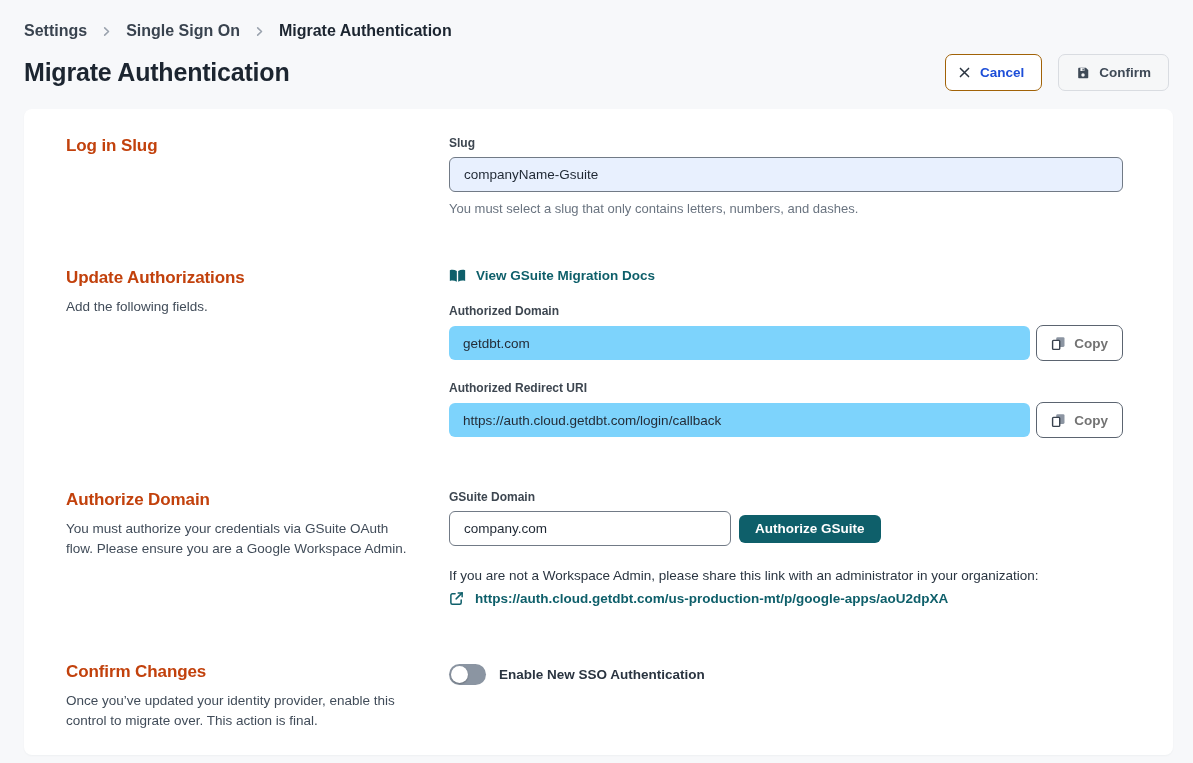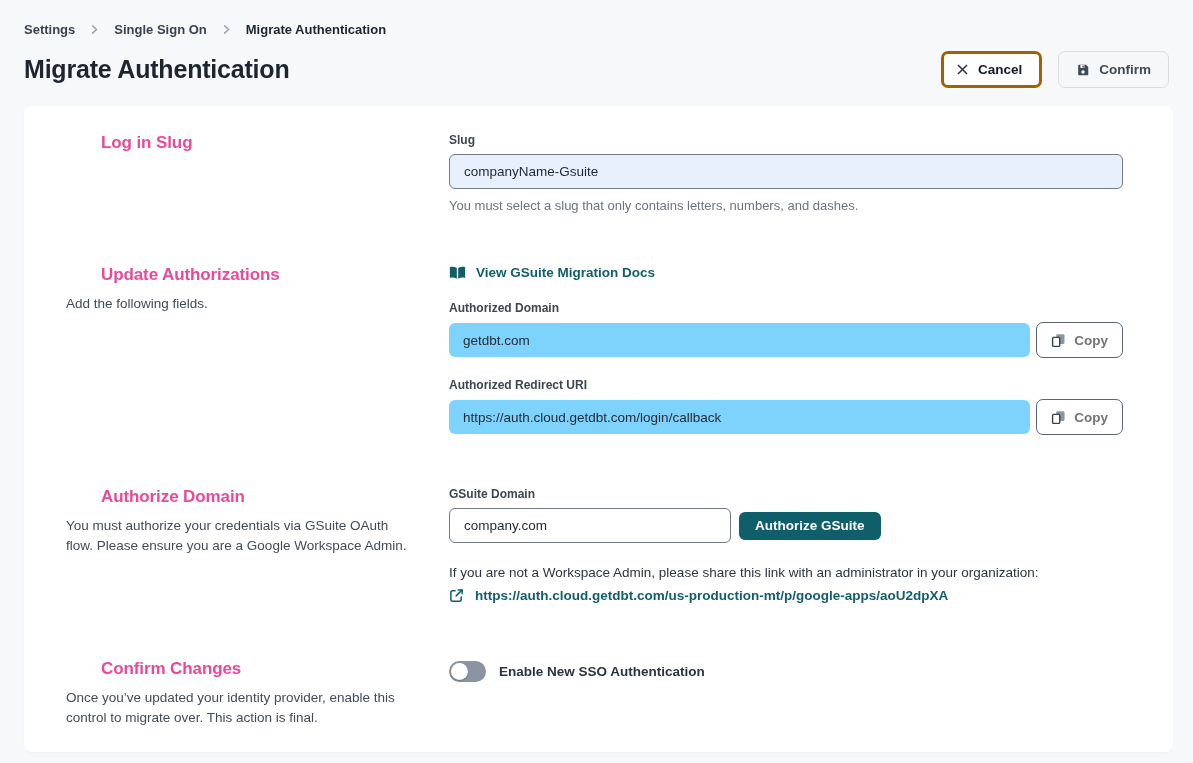--- a/index.html
+++ b/index.html
@@ -8,58 +8,58 @@
     background: #f7f8fa;
     font-family: "Liberation Sans", sans-serif;
     color: #1f2834;
     overflow: hidden;
   }
   .page { padding: 0 24px; }
 
   
   .breadcrumb {
     display: flex; align-items: center; gap: 14px;
-    padding-top: 22px; font-size: 13px; font-weight: 700; color: #39434f;
+    padding-top: 22px; font-size: 16px; font-weight: 700; color: #39434f;
   }
   .crumb { cursor: pointer; }
   .crumb.current { color: #1c2530; }
   .crumb-sep { display: flex; align-items: center; color: #9aa2ad; }
 
   
   .header-row {
     display: flex; align-items: center; justify-content: space-between;
     margin-top: 14px;
   }
   .page-title { font-size: 25px; font-weight: 700; color: #1c2530; letter-spacing: -0.2px; }
   .header-actions { display: flex; gap: 16px; }
   .btn {
     display: inline-flex; align-items: center; gap: 9px;
     height: 37px; padding: 0 17px;
     border-radius: 7px; font-size: 13.5px; font-weight: 600;
     font-family: "Liberation Sans", sans-serif;
     cursor: pointer; background: #fff;
   }
-  .btn-cancel { border: 3px solid #a16207; color: #0f172a; padding-left: 12px; }
+  .btn-cancel { border: 1px solid #a16207; color: #1d4ed8; padding-left: 12px; }
   .btn-confirm { border: 1px solid #d9dce1; background: #f6f7f8; color: #3f4a57; }
   .btn svg { flex: 0 0 auto; }
 
   
   .card {
     margin-top: 18px;
     background: #fff; border-radius: 8px;
     box-shadow: 0 1px 2px rgba(30,40,55,0.04);
     width: 1149px; min-height: 626px;
     padding: 27px 50px 24px 42px;
   }
   .section {
     display: grid; grid-template-columns: 383px 1fr;
     margin-bottom: 52px;
   }
   .section:last-child { margin-bottom: 0; }
-  .section-heading { font-size: 17px; font-weight: 700; color: #ec4899; letter-spacing: -0.1px; margin-left: 35px; }
+  .section-heading { font-size: 17px; font-weight: 700; color: #c2410c; letter-spacing: -0.1px; }
   .section-desc { margin-top: 9px; font-size: 13.5px; line-height: 20px; color: #414c59; max-width: 345px; }
 
   .field-label { font-size: 12px; font-weight: 700; color: #3d4650; margin-bottom: 7px; }
   .text-input {
     width: 100%; height: 35px; padding: 0 14px;
     border: 1px solid #717a86; border-radius: 6px;
     font-size: 13.5px; color: #1f2834; background: #fff;
     font-family: "Liberation Sans", sans-serif;
   }
   .text-input.autofill { background: #e8f0fe; }

